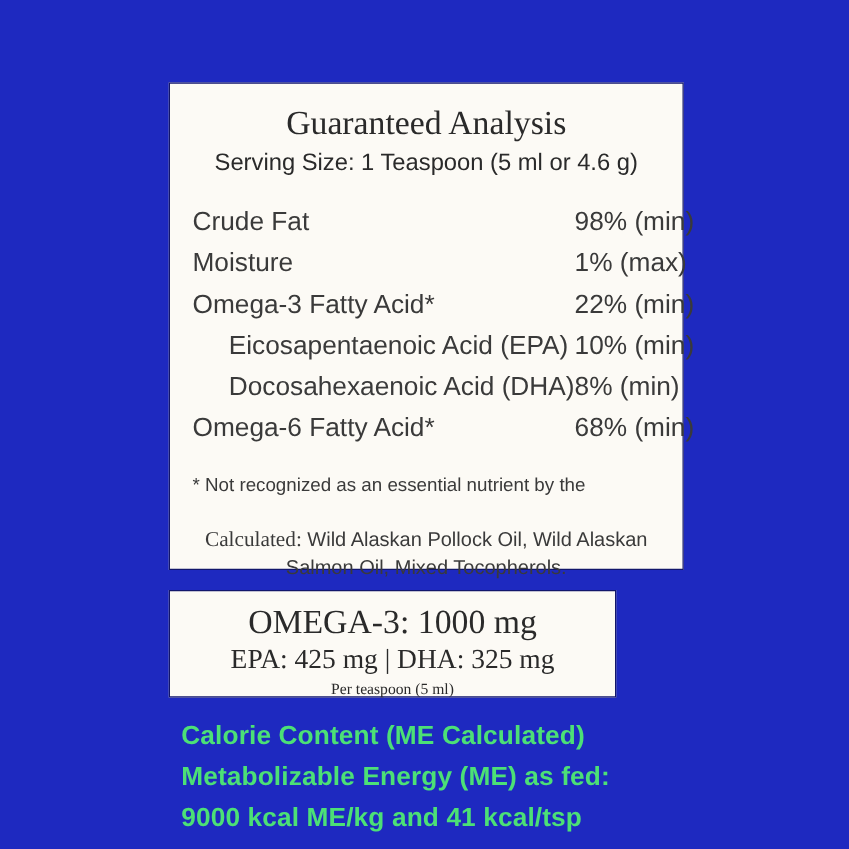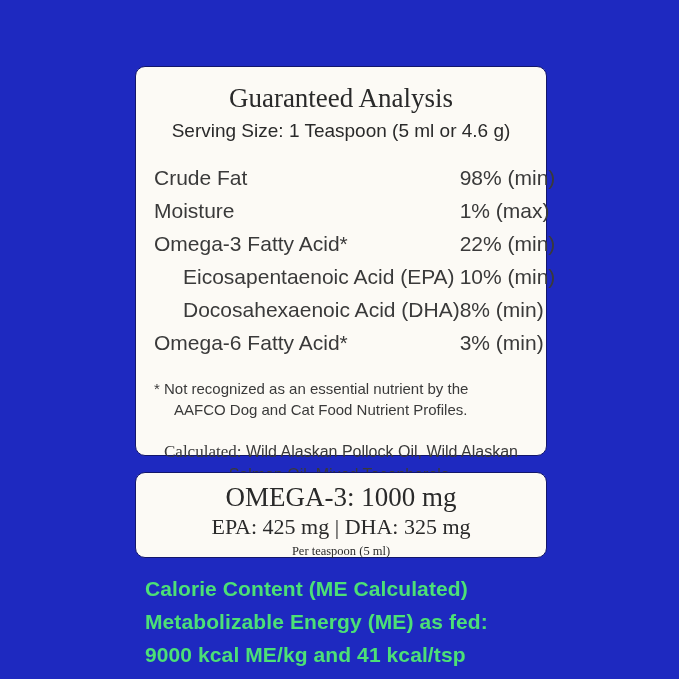--- a/index.html
+++ b/index.html
@@ -20,34 +20,34 @@
     height: 679px;
     background: #1E29C0;
     box-sizing: border-box;
   }
 
   
   .card {
     position: absolute;
     background: #FCFAF5;
     border: 1.5px solid #12166B;
-    border-radius: 10px;
+    border-radius: 0;
     box-sizing: border-box;
   }
   #analysis-card {
     left: 135px;
     top: 66px;
     width: 412px;
     height: 390px;
     padding: 16px 18px 14px 18px;
   }
   #omega-card {
     left: 135px;
     top: 472px;
-    width: 412px;
+    width: 358px;
     height: 86px;
     padding: 9px 18px 25px 18px;
   }
 
   
   .ga-title {
     font-family: "Liberation Serif", serif;
     font-size: 27px;
     color: #2A2A2A;
     text-align: center;
@@ -199,29 +199,28 @@
           <td class="n-value">10% (min)</td>
         </tr>
 
         <tr class="nutrient-row indented">
           <td class="n-label">Docosahexaenoic Acid (DHA)</td>
           <td class="n-value">8% (min)</td>
         </tr>
 
         <tr class="nutrient-row">
           <td class="n-label">Omega-6 Fatty Acid*</td>
-          <td class="n-value">3% (min)</td>
+          <td class="n-value">68% (min)</td>
         </tr>
 
       </tbody>
     </table>
 
     <div class="footnote">
       <span>* Not recognized as an essential nutrient by the</span>
-      <span class="fn-line2">AAFCO Dog and Cat Food Nutrient Profiles.</span>
     </div>
 
     <div class="ingredients">
       <span class="ing-head">Calculated:</span><span> Wild Alaskan Pollock Oil, Wild Alaskan Salmon Oil, Mixed Tocopherols.</span>
     </div>
 
   </div>
 
   <div class="card" id="omega-card">
     <div class="omega-main">OMEGA-3: 1000 mg</div>

